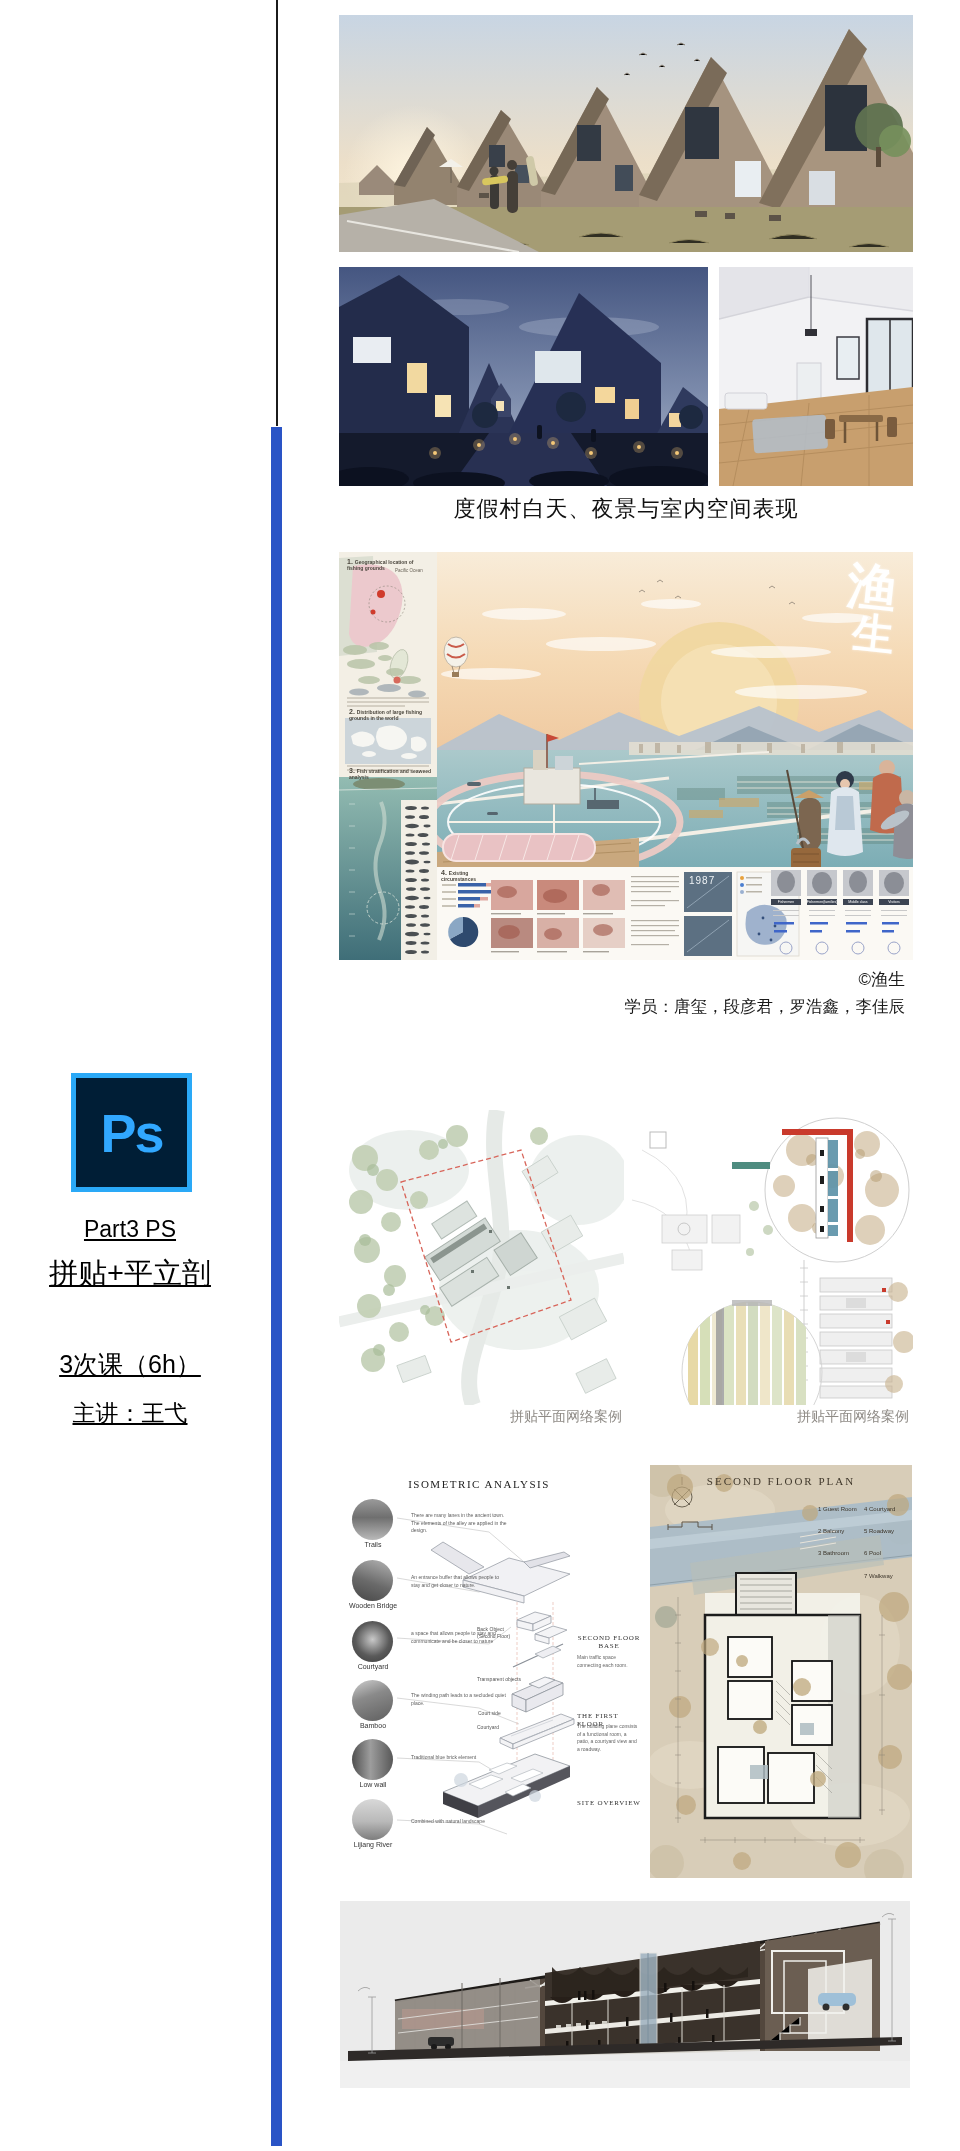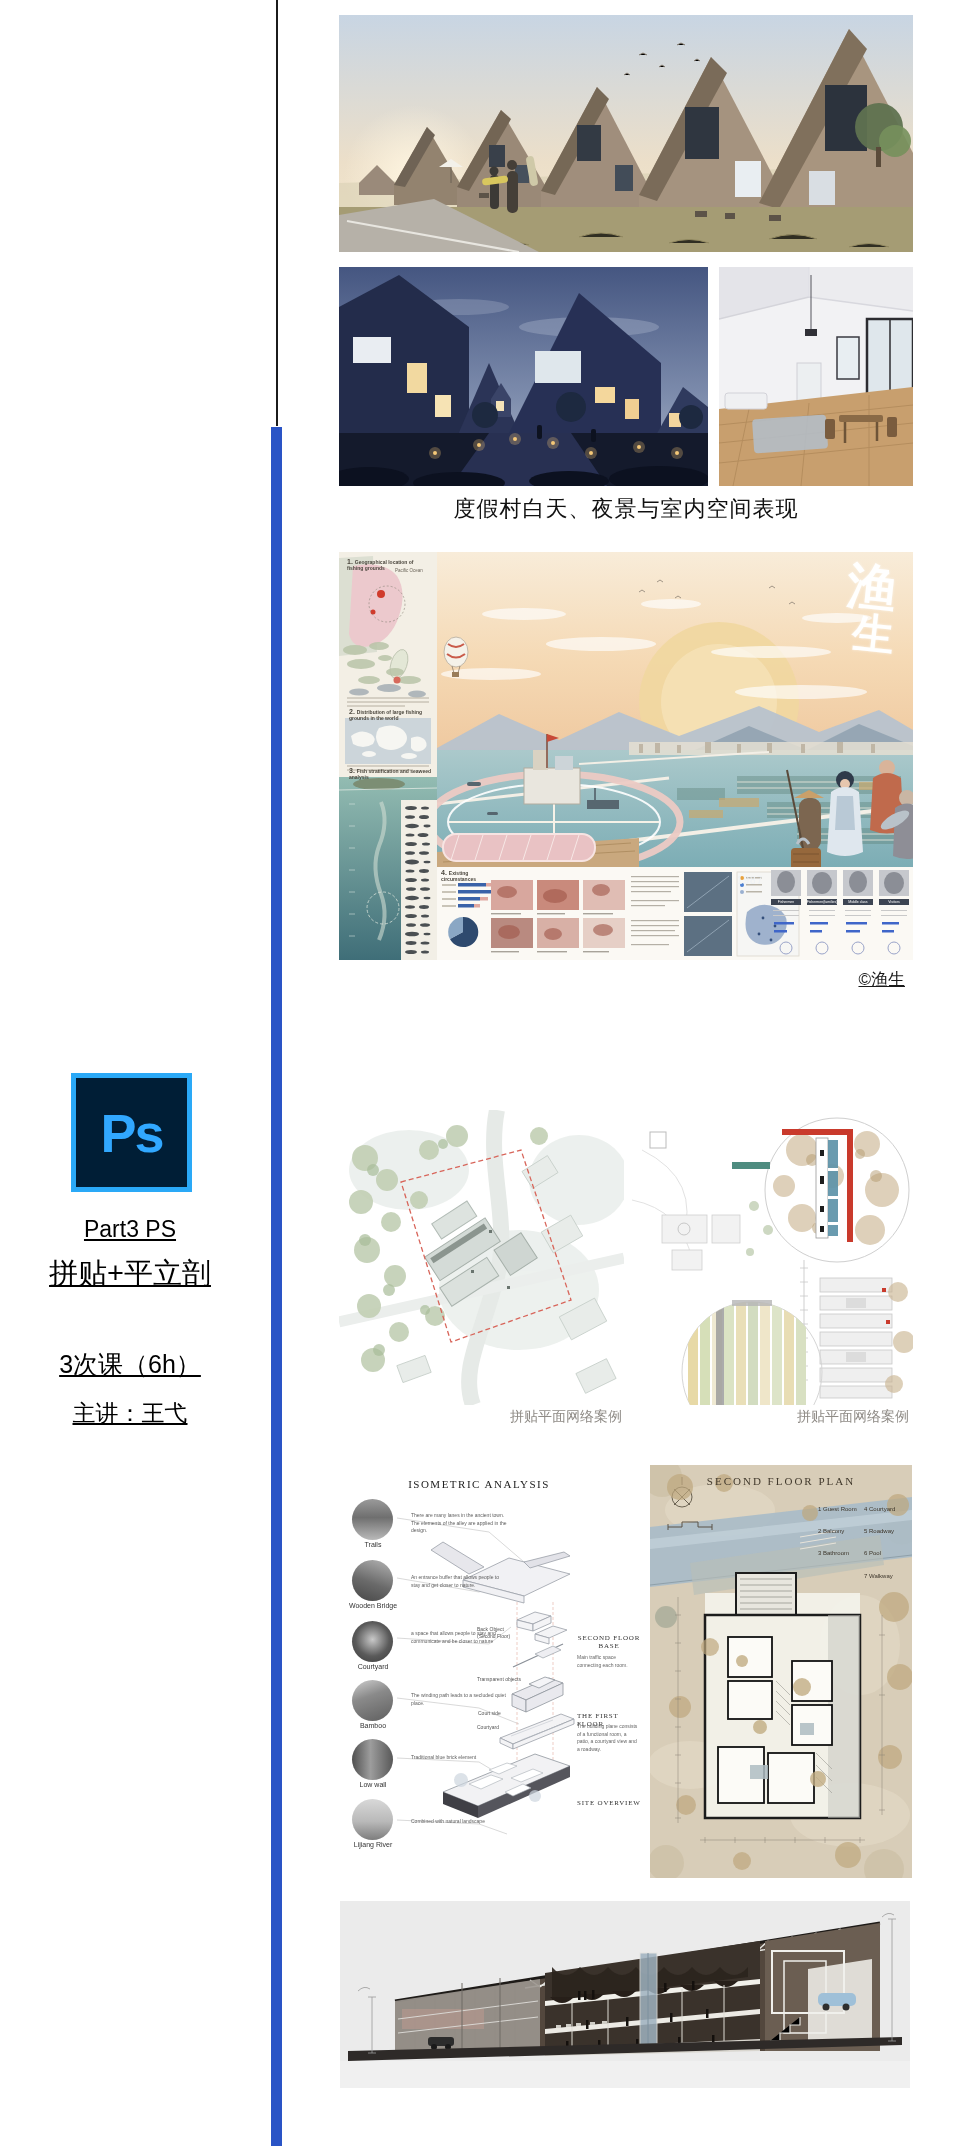--- a/index.html
+++ b/index.html
@@ -28,21 +28,21 @@
       text-align:center;line-height:.95;text-shadow:0 0 3px rgba(255,255,255,.6);}
   .wm .c1{font-size:50px;display:block;}
   .wm .c2{font-size:42px;display:block;margin-top:2px;margin-left:12px;}
   .tiny-label{font-size:4.5px;color:#6d675c;}
   .sec-head{font-size:5px;color:#4a463d;font-weight:bold;}
   .sec-head b{font-size:7px;margin-right:2px;}
   .year-big{font-size:10px;color:#eef2f5;letter-spacing:1px;}
   .col-pill{position:absolute;width:30px;height:6px;background:#3c4452;color:#fff;font-size:3.5px;
             display:flex;align-items:center;justify-content:center;overflow:hidden;white-space:nowrap;}
   
-  .credit{left:339px;width:566px;text-align:right;color:#1a1a1a;text-decoration:underline;}
+  .credit{left:339px;width:566px;text-align:right;color:#1a1a1a;}
   .credit-1{top:968px;font-size:17px;}
   .credit-2{top:996px;font-size:16.5px;}
   
   .plan-cap{font-size:14px;color:#8f8b86;text-align:right;}
   
   .iso{left:339px;top:1462px;width:302px;height:433px;}
   .iso .ov{position:absolute;}
   .iso-title{left:0;top:16px;width:280px;text-align:center;font-family:"Liberation Serif","DejaVu Serif",serif;
              font-size:11px;letter-spacing:1.5px;color:#222;}
   .iso-circle{position:absolute;left:13px;width:41px;height:41px;border-radius:50%;overflow:hidden;}
@@ -650,36 +650,37 @@
     </div>
     <div class="ov sec-head" style="left:10px;top:156px;width:84px;">
       <b>2.</b><span>Distribution of large fishing grounds in the world</span>
     </div>
     <div class="ov sec-head" style="left:10px;top:215px;width:84px;">
       <b>3.</b><span>Fish stratification and seaweed analysis</span>
     </div>
     <div class="ov sec-head" style="left:102px;top:317px;width:60px;">
       <b>4.</b><span>Existing circumstances</span>
     </div>
-    <div class="ov year-big" style="left:350px;top:323px;margin-left:48px;">1987</div>
+    <div class="ov year-big" style="left:350px;top:323px;">1987</div>
     <div class="col-pill" style="left:432px;top:347px;">
         <span>Fishermen</span>
       </div>
     <div class="col-pill" style="left:468px;top:347px;">
         <span>Fishermen(families)</span>
       </div>
     <div class="col-pill" style="left:504px;top:347px;">
         <span>Middle class</span>
       </div>
     <div class="col-pill" style="left:540px;top:347px;">
         <span>Visitors</span>
       </div>
   </section>
 
   <div class="abs credit credit-1">©渔生</div>
+  <div class="abs credit credit-2">学员：唐玺，段彦君，罗浩鑫，李佳辰</div>
 
   <svg class="abs" style="left:339px;top:1110px;" width="285" height="295" viewBox="0 0 285 295">
     <rect width="285" height="295" fill="#ffffff"></rect>
     <g fill="#e1e7e3" opacity=".6">
         <ellipse cx="70" cy="60" rx="60" ry="40"></ellipse>
         <ellipse cx="180" cy="180" rx="80" ry="60"></ellipse>
         <ellipse cx="240" cy="70" rx="50" ry="45"></ellipse>
       </g>
     <path d="M158 0 C 146 60 176 120 154 180 C 140 230 122 262 134 295" stroke="#e6eae7" stroke-width="16" fill="none"></path>
     <path d="M0 212 L285 148" stroke="#ebeeec" stroke-width="11" fill="none"></path>

